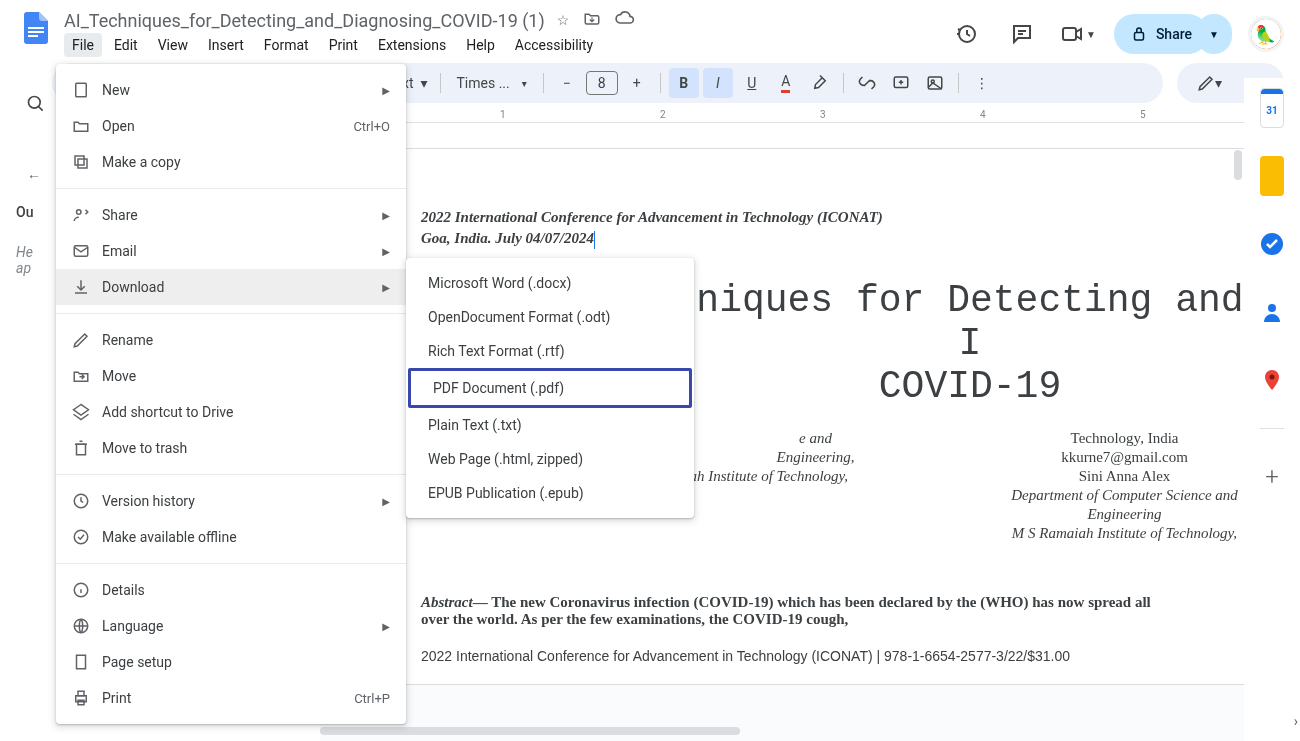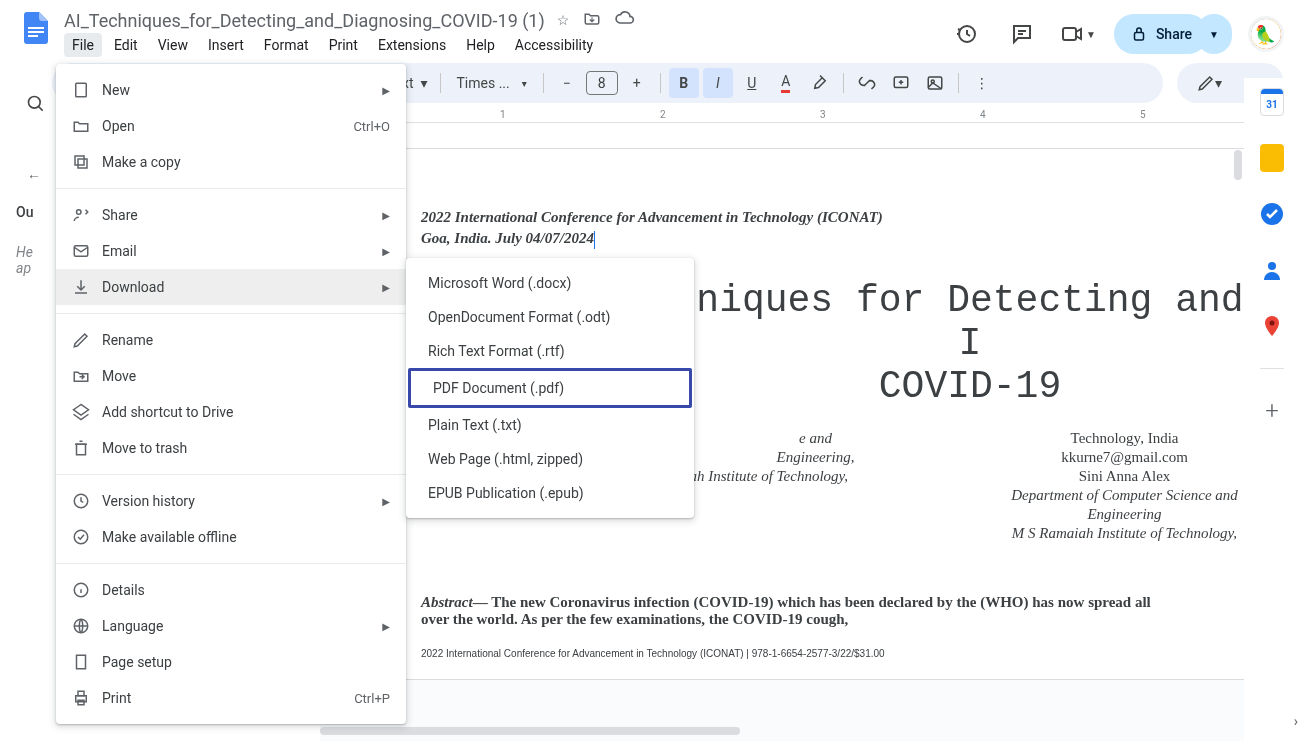--- a/index.html
+++ b/index.html
@@ -52,22 +52,22 @@
 .cursor { display: inline-block; width:1px; height:18px; background:#1a73e8; vertical-align:middle; animation: blink 1s infinite;}
 @keyframes blink { 50% { opacity:0; }}
 .paper-title { font-family: Liberation Mono, monospace; font-size: 38px; text-align: center; margin: 20px -80px 20px 260px; letter-spacing: 0px;}
 .authors { display: flex; justify-content: space-around; gap: 40px; font-size: 15px; text-align: center;}
 .author-col { flex:1;}
 .author-col div { margin: 2px 0;}
 .author-col .dept { font-style: italic;}
 .abstract { margin-top: 50px; font-size: 15px;}
 .abstract b { font-family: 'Times New Roman', serif;}
 .abstract-text { font-weight: bold; }
-.footer-line { font-size: 10px; margin-top: 20px; font-family: Arial, sans-serif; }
-.side-icon { width: 24px; height: 28px; cursor:pointer; display:flex; align-items:center; justify-content:center;}
+.footer-line { font-size: 14px; margin-top: 20px; font-family: Arial, sans-serif; }
+.side-icon { width: 24px; height: 40px; cursor:pointer; display:flex; align-items:center; justify-content:center;}
 .cal-icon { background: #fff; border:1px solid #dadce0; border-radius:4px; position:relative; font-size:10px; font-weight:bold; color:#1a73e8; display:flex;align-items:center;justify-content:center;}
 .cal-icon::before {content:''; position:absolute; top:0; left:0; right:0; height:5px; background:#1a73e8; border-radius:4px 4px 0 0;}
 .keep-icon { background: #fbbc04; border-radius: 4px;}
 .plus-icon { font-size: 24px; color: #5f6368; font-weight:300;}
 
 .dropdown-menu { position: absolute; top: 64px; left: 56px; width: 350px; background: #fff; border-radius: 4px; box-shadow: 0 2px 6px 2px rgba(60,64,67,.15), 0 1px 2px rgba(60,64,67,.3); padding: 8px 0; z-index: 100;}
 .menu-row { display: flex; align-items: center; padding: 8px 16px; cursor: pointer; font-size: 14px; color: #3c4043; min-height: 36px;}
 .menu-row.hover { background: #eeeeee; }
 .menu-row .micon { width: 30px; display: flex; color: #5f6368;}
 .menu-row .label { flex: 1;}

